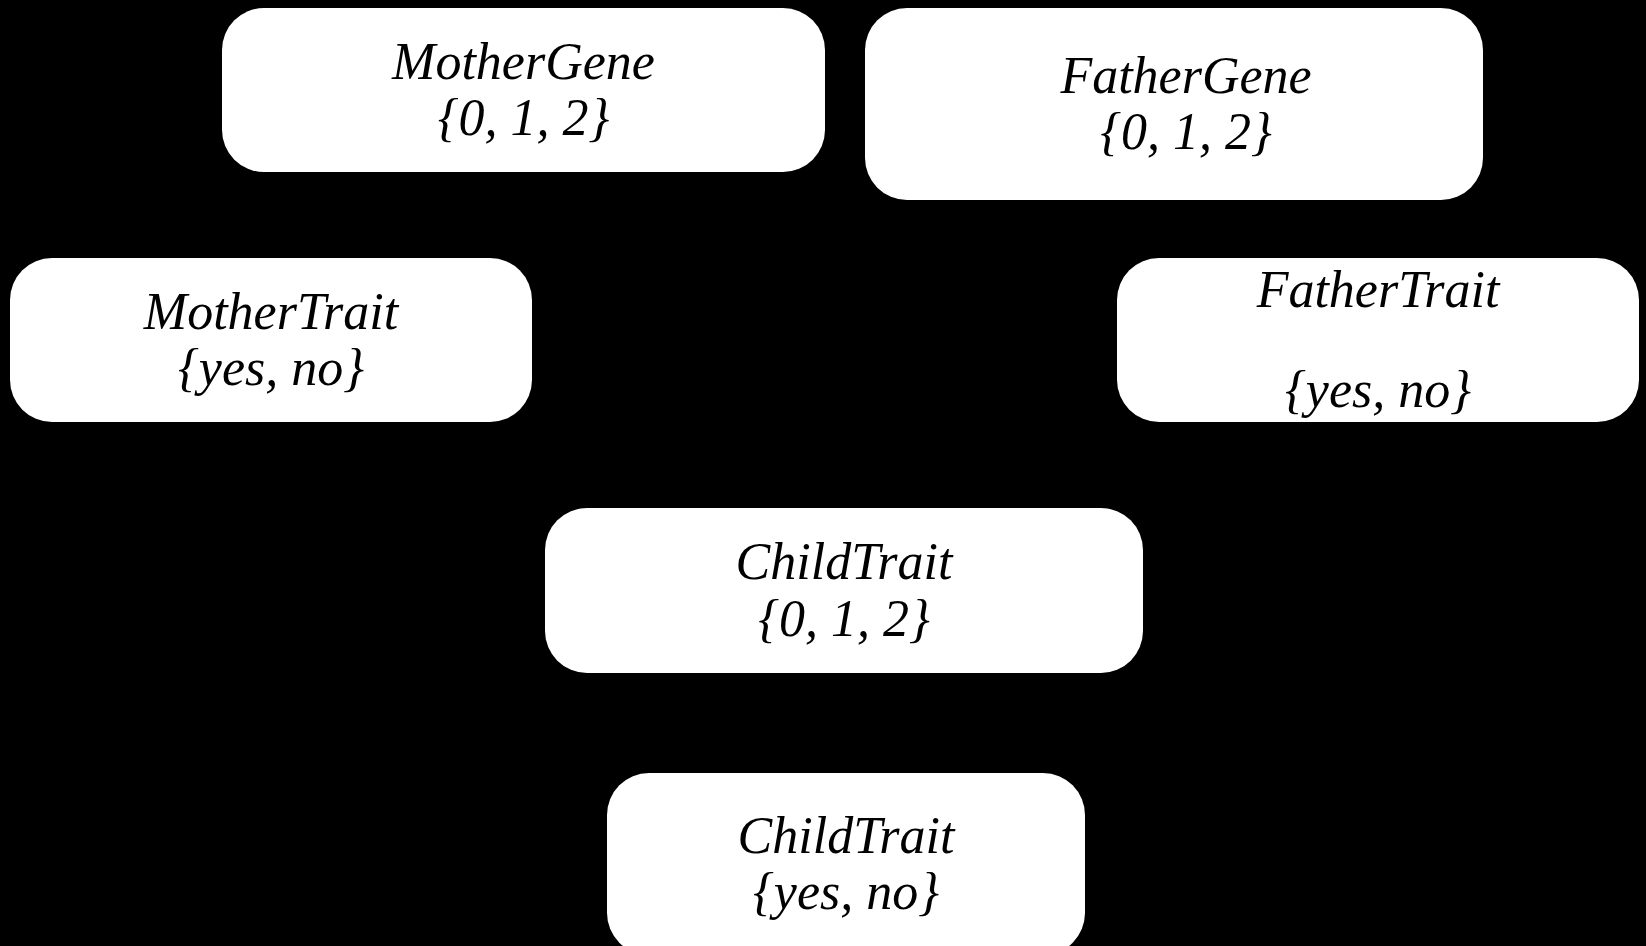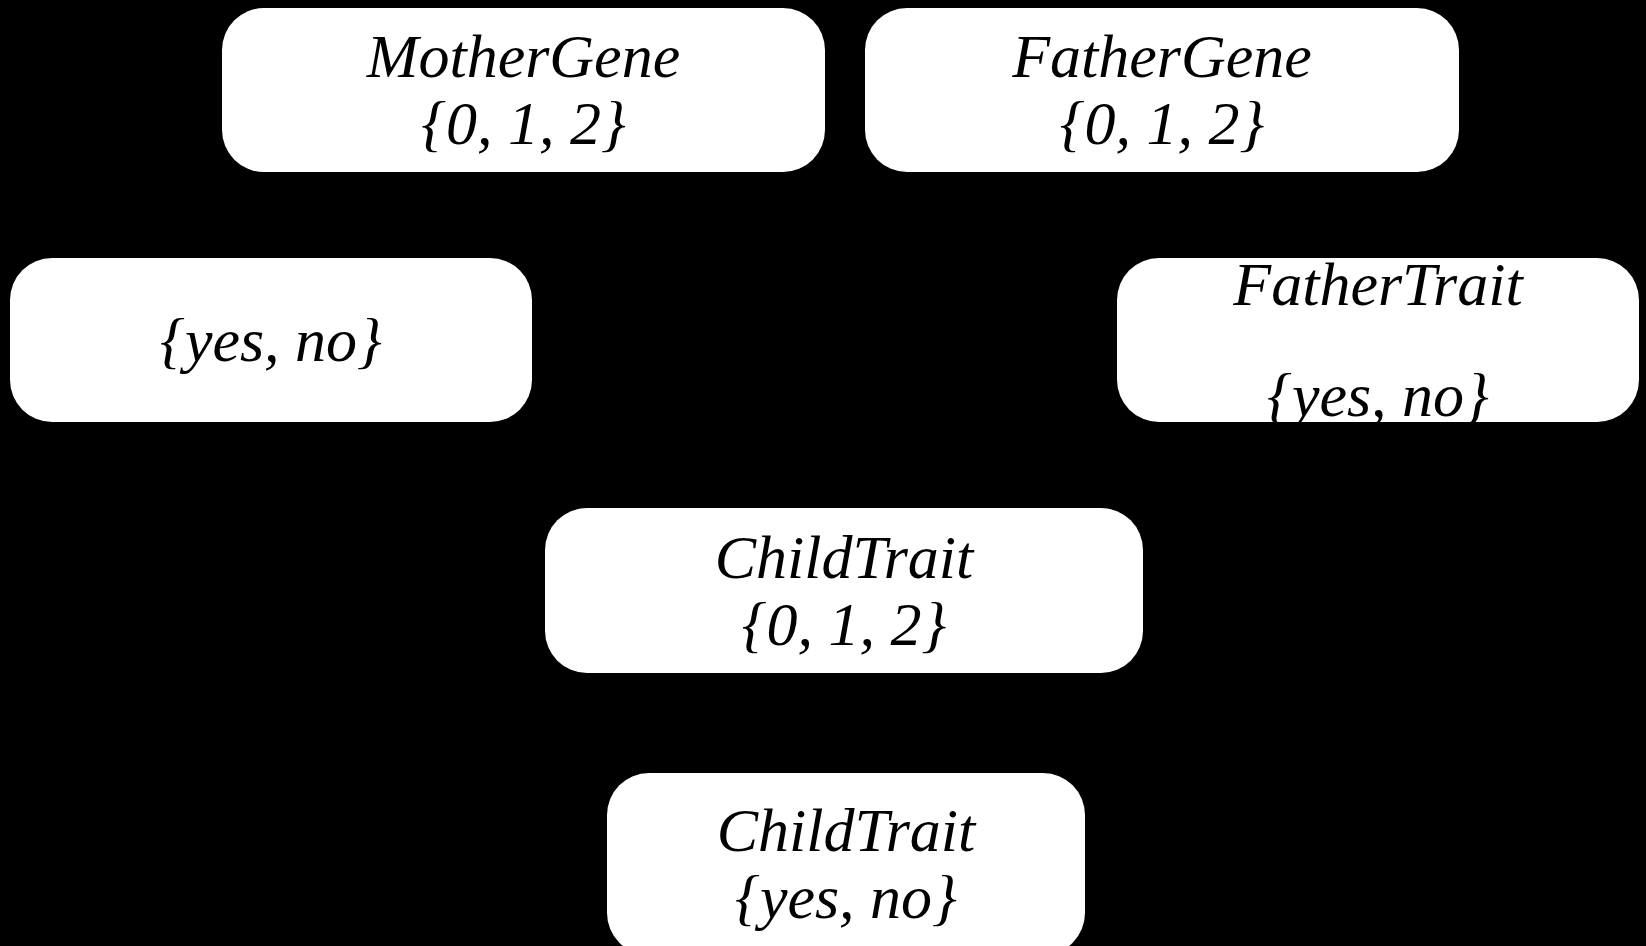--- a/index.html
+++ b/index.html
@@ -23,31 +23,31 @@
   .node {
     position: absolute;
     background: #ffffff;
     color: #000000;
     border-radius: 42px;
     display: flex;
     flex-direction: column;
     align-items: center;
     justify-content: center;
     font-style: italic;
-    font-size: 62px;
+    font-size: 52px;
     line-height: 1.08;
     text-align: center;
     white-space: nowrap;
   }
   .node-label, .node-domain {
     display: block;
   }
   
   .n-mother-gene  { left: 222px;  top: 8px;   width: 603px; height: 164px; }
-  .n-father-gene  { left: 865px;  top: 8px;   width: 594px; height: 164px; }
+  .n-father-gene  { left: 865px;  top: 8px;   width: 594px; height: 192px; padding-left: 24px; }
   .n-mother-trait { left: 10px;   top: 258px; width: 522px; height: 164px; }
   .n-father-trait { left: 1117px; top: 258px; width: 522px; height: 164px; gap: 44px; }
   .n-child-gene   { left: 545px;  top: 508px; width: 598px; height: 165px; }
   .n-child-trait  { left: 607px;  top: 773px; width: 478px; height: 182px; }
 </style>
 </head>
 <body>
 
 <div class="canvas">
 
@@ -55,20 +55,21 @@
     <span class="node-label">MotherGene</span>
     <span class="node-domain">{0, 1, 2}</span>
   </div>
 
   <div class="node n-father-gene">
     <span class="node-label">FatherGene</span>
     <span class="node-domain">{0, 1, 2}</span>
   </div>
 
   <div class="node n-mother-trait">
+    <span class="node-label">MotherTrait</span>
     <span class="node-domain">{yes, no}</span>
   </div>
 
   <div class="node n-father-trait">
     <span class="node-label">FatherTrait</span>
     <span class="node-domain">{yes, no}</span>
   </div>
 
   <div class="node n-child-gene">
     <span class="node-label">ChildTrait</span>

